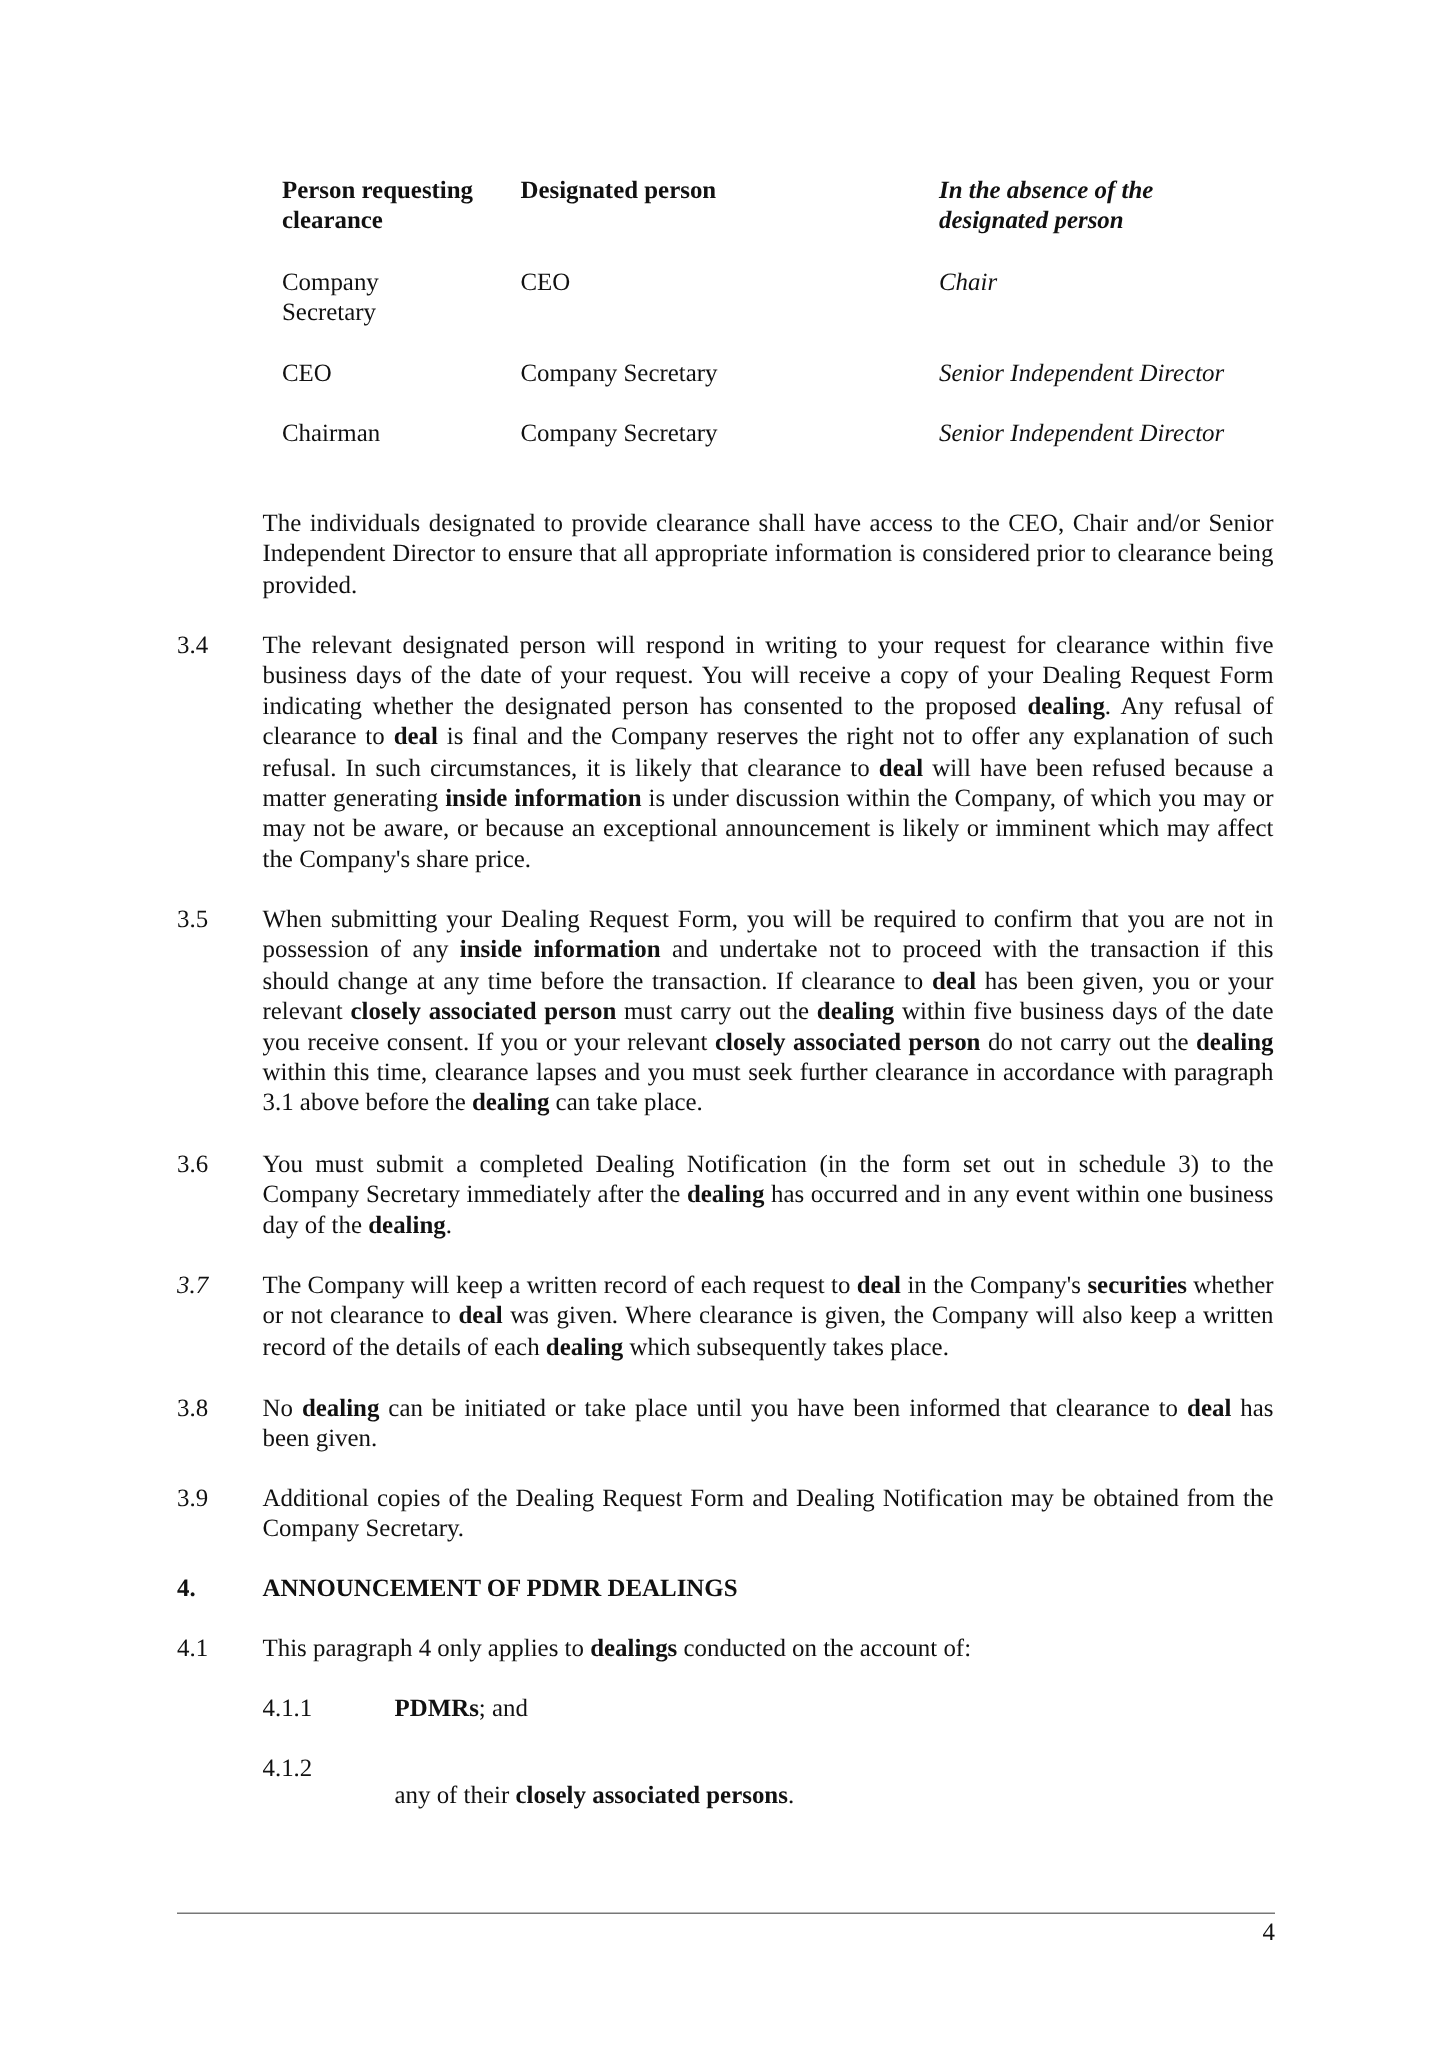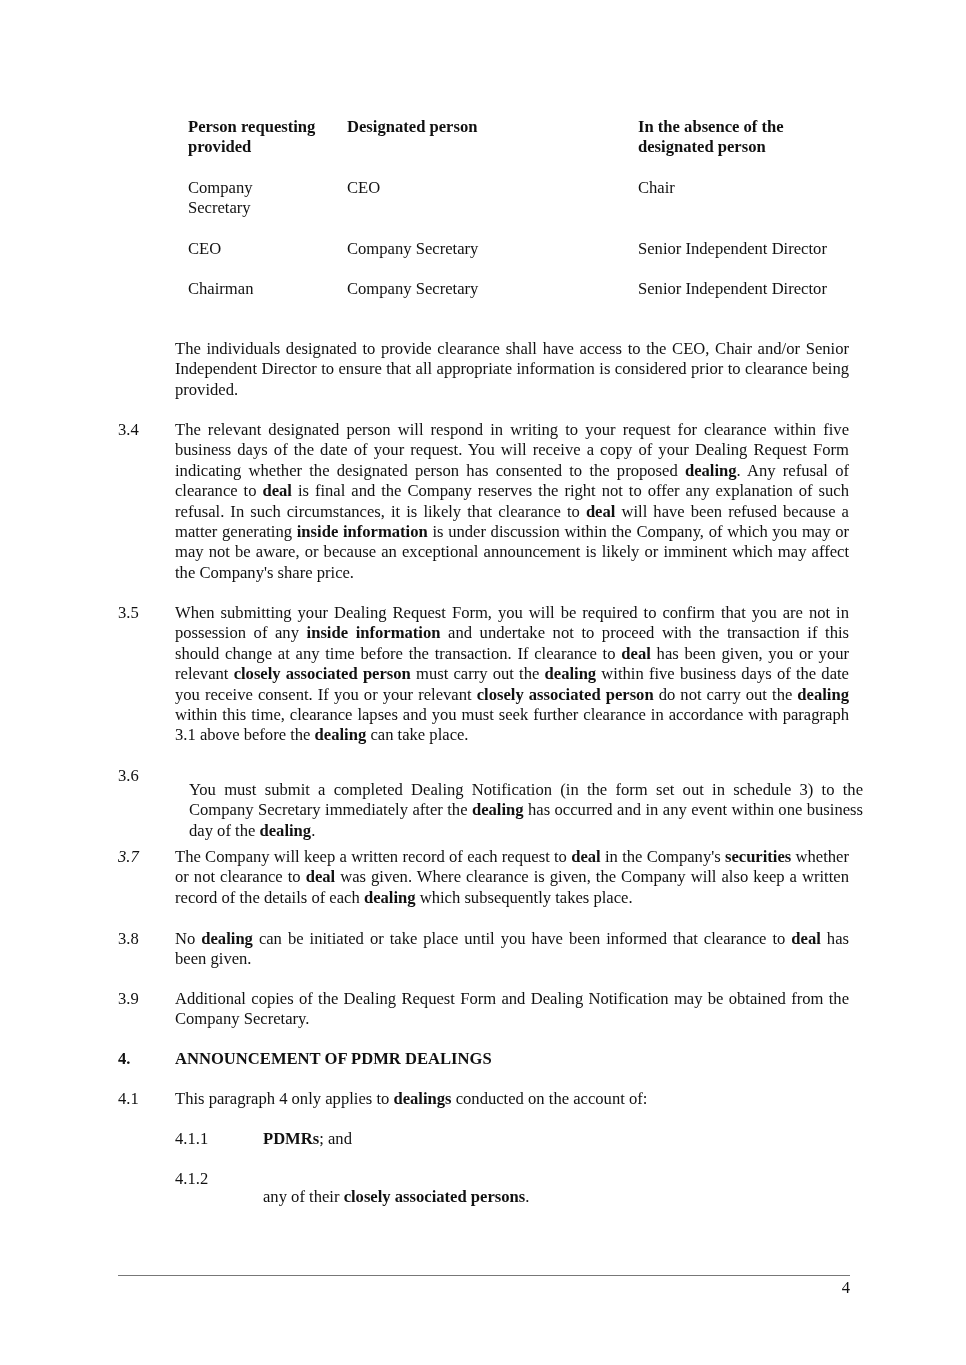--- a/index.html
+++ b/index.html
@@ -8,41 +8,41 @@
     font-family: "Liberation Serif", serif; font-size: 16.6px; color: #111111;
     line-height: 20.4px;
   }
   .page { position: absolute; left: 0; top: 0; width: 966px; height: 1365px; }
   b, .b { font-weight: bold; }
   .tbl { position: absolute; left: 188px; top: 117px; width: 662px; }
   .trow { position: relative; height: 40.6px; }
   .tcell { position: absolute; top: 0; }
   .c1 { left: 0; width: 150px; }
   .c2 { left: 159px; width: 270px; }
-  .c3 { left: 450px; width: 230px; }
+  .c3 { left: 438px; width: 230px; font-style: italic; }
   .para {
     position: absolute; left: 175px; width: 674px; text-align: justify;
   }
   .num { position: absolute; left: 118px; }
   .subnum { position: absolute; left: 175px; }
   .subtext { position: absolute; left: 263px; }
   .heading { font-weight: bold; }
   .footer-line { position: absolute; left: 118px; top: 1275px; width: 732px; height: 0; border-top: 1px solid #777; }
   .page-num { position: absolute; left: 838px; top: 1278px; width: 12px; text-align: right; font-size: 16.6px; }
 </style>
 </head>
 <body>
 
 <div class="page">
 
   <div class="tbl">
     <div class="trow" style="height:60.8px;">
       <div class="tcell c1 b">
         <div>Person requesting</div>
-        <div>provided</div>
+        <div>clearance</div>
       </div>
       <div class="tcell c2 b">
         <div>Designated person</div>
       </div>
       <div class="tcell c3 b">
         <div>In the absence of the</div>
         <div>designated person</div>
       </div>
     </div>
 
@@ -75,21 +75,21 @@
     <p class="para rich" style="top:420px; margin:0;">The relevant designated person will respond in writing to your request for clearance within five business days of the date of your request.  You will receive a copy of your Dealing Request Form indicating whether the designated person has consented to the proposed <b>dealing</b>.  Any refusal of clearance to <b>deal</b> is final and the Company reserves the right not to offer any explanation of such refusal.  In such circumstances, it is likely that clearance to <b>deal</b> will have been refused because a matter generating <b>inside information</b> is under discussion within the Company, of which you may or may not be aware, or because an exceptional announcement is likely or imminent which may affect the Company's share price.</p>
   </div>
 
   <div>
     <span class="num" style="top:603px;text-align:right;">3.5</span>
     <p class="para rich" style="top:603px; margin:0;">When submitting your Dealing Request Form, you will be required to confirm that you are not in possession of any <b>inside information</b> and undertake not to proceed with the transaction if this should change at any time before the transaction. If clearance to <b>deal</b> has been given, you or your relevant <b>closely associated person</b> must carry out the <b>dealing</b> within five business days of the date you receive consent.  If you or your relevant <b>closely associated person</b> do not carry out the <b>dealing</b> within this time, clearance lapses and you must seek further clearance in accordance with paragraph 3.1 above before the <b>dealing</b> can take place.</p>
   </div>
 
   <div>
     <span class="num" style="top:766px;">3.6</span>
-    <p class="para rich" style="top:766px; margin:14px;">You must submit a completed Dealing Notification (in the form set out in schedule 3) to the Company Secretary immediately after the <b>dealing</b> has occurred and in any event within one business day of the <b>dealing</b>.</p>
+    <p class="para rich" style="top:766px; margin:0;">You must submit a completed Dealing Notification (in the form set out in schedule 3) to the Company Secretary immediately after the <b>dealing</b> has occurred and in any event within one business day of the <b>dealing</b>.</p>
   </div>
 
   <div>
     <span class="num" style="top:847px;font-style:italic;">3.7</span>
     <p class="para rich" style="top:847px; margin:0;">The Company will keep a written record of each request to <b>deal</b> in the Company's <b>securities</b> whether or not clearance to <b>deal</b> was given.  Where clearance is given, the Company will also keep a written record of the details of each <b>dealing</b> which subsequently takes place.</p>
   </div>
 
   <div>
     <span class="num" style="top:929px;">3.8</span>
     <p class="para rich" style="top:929px; margin:0;">No <b>dealing</b> can be initiated or take place until you have been informed that clearance to <b>deal</b> has been given.</p>

